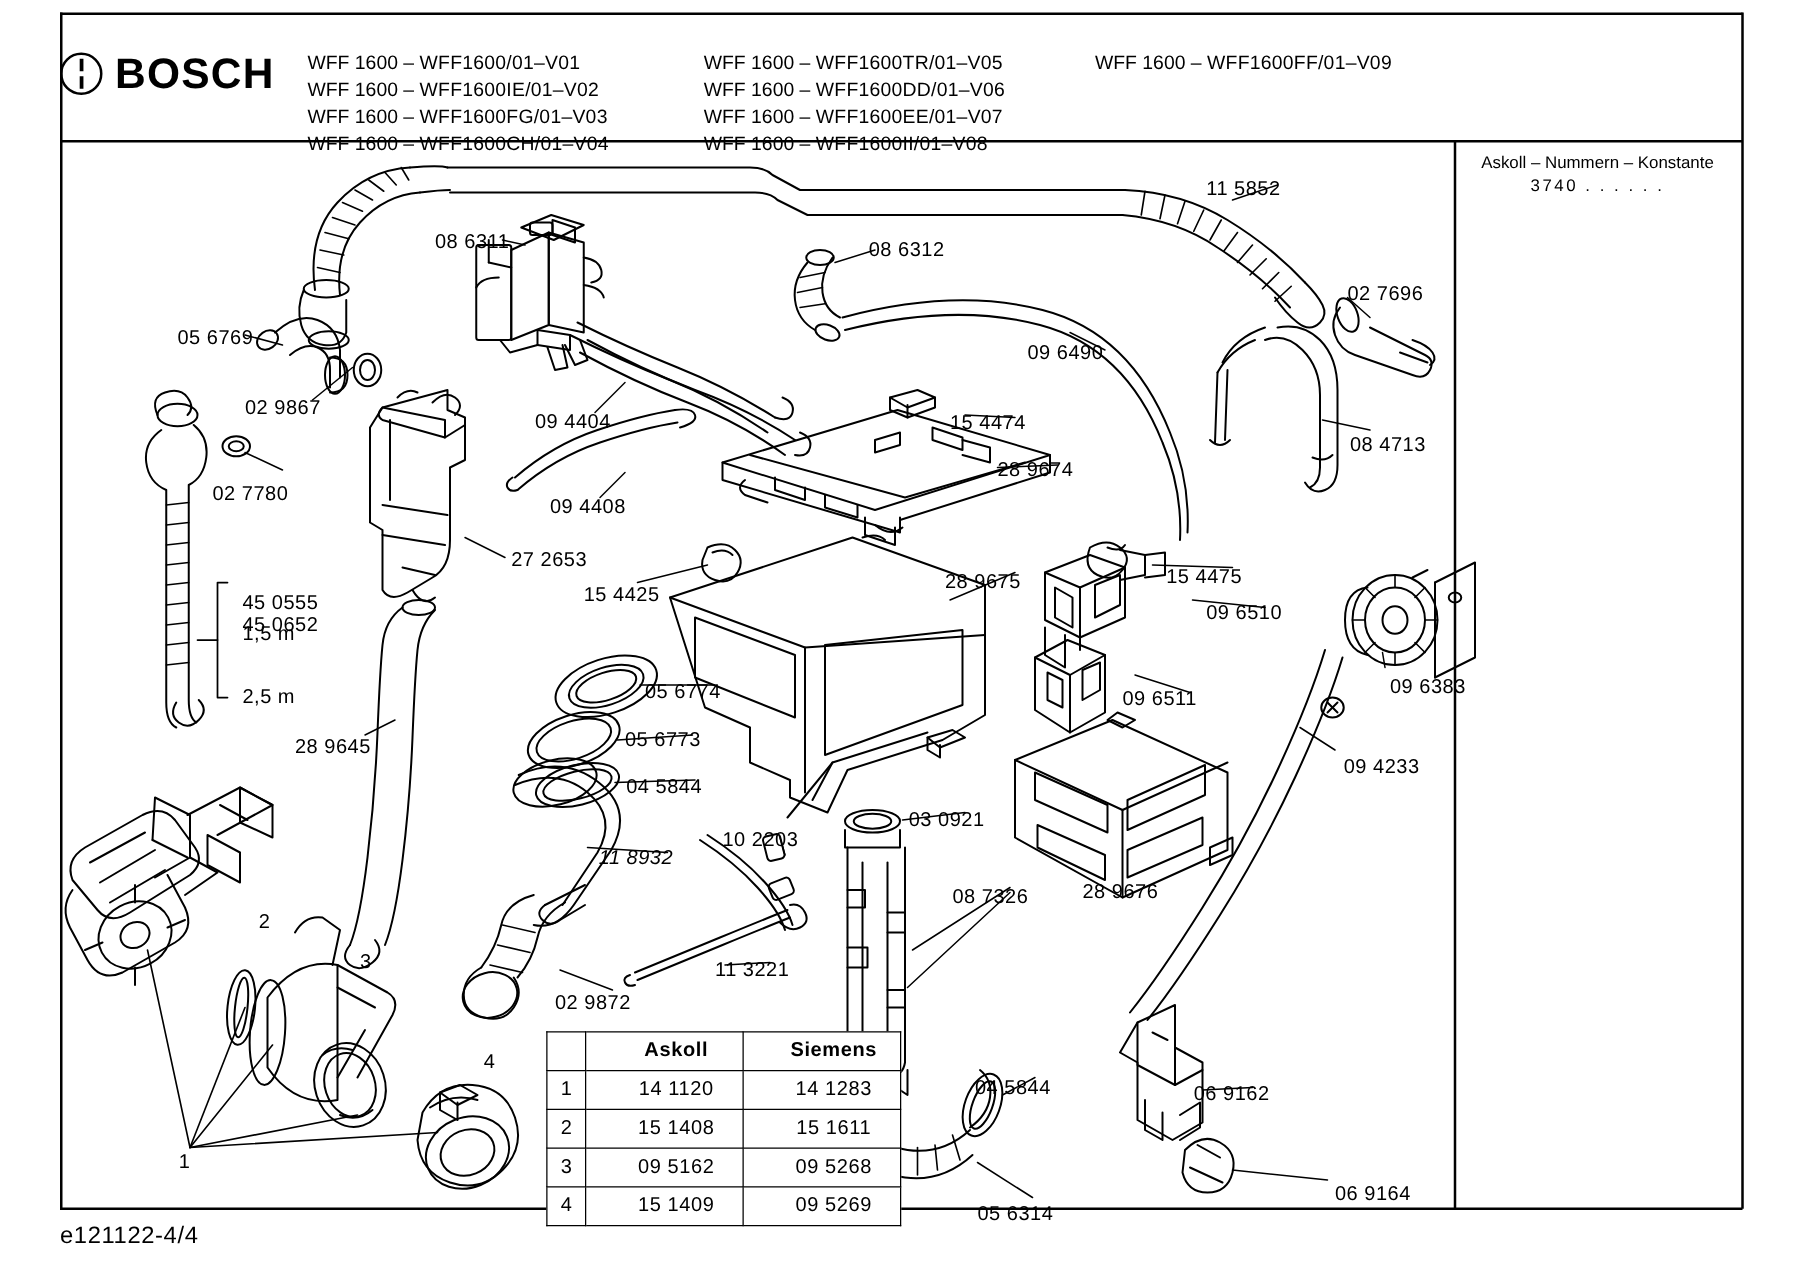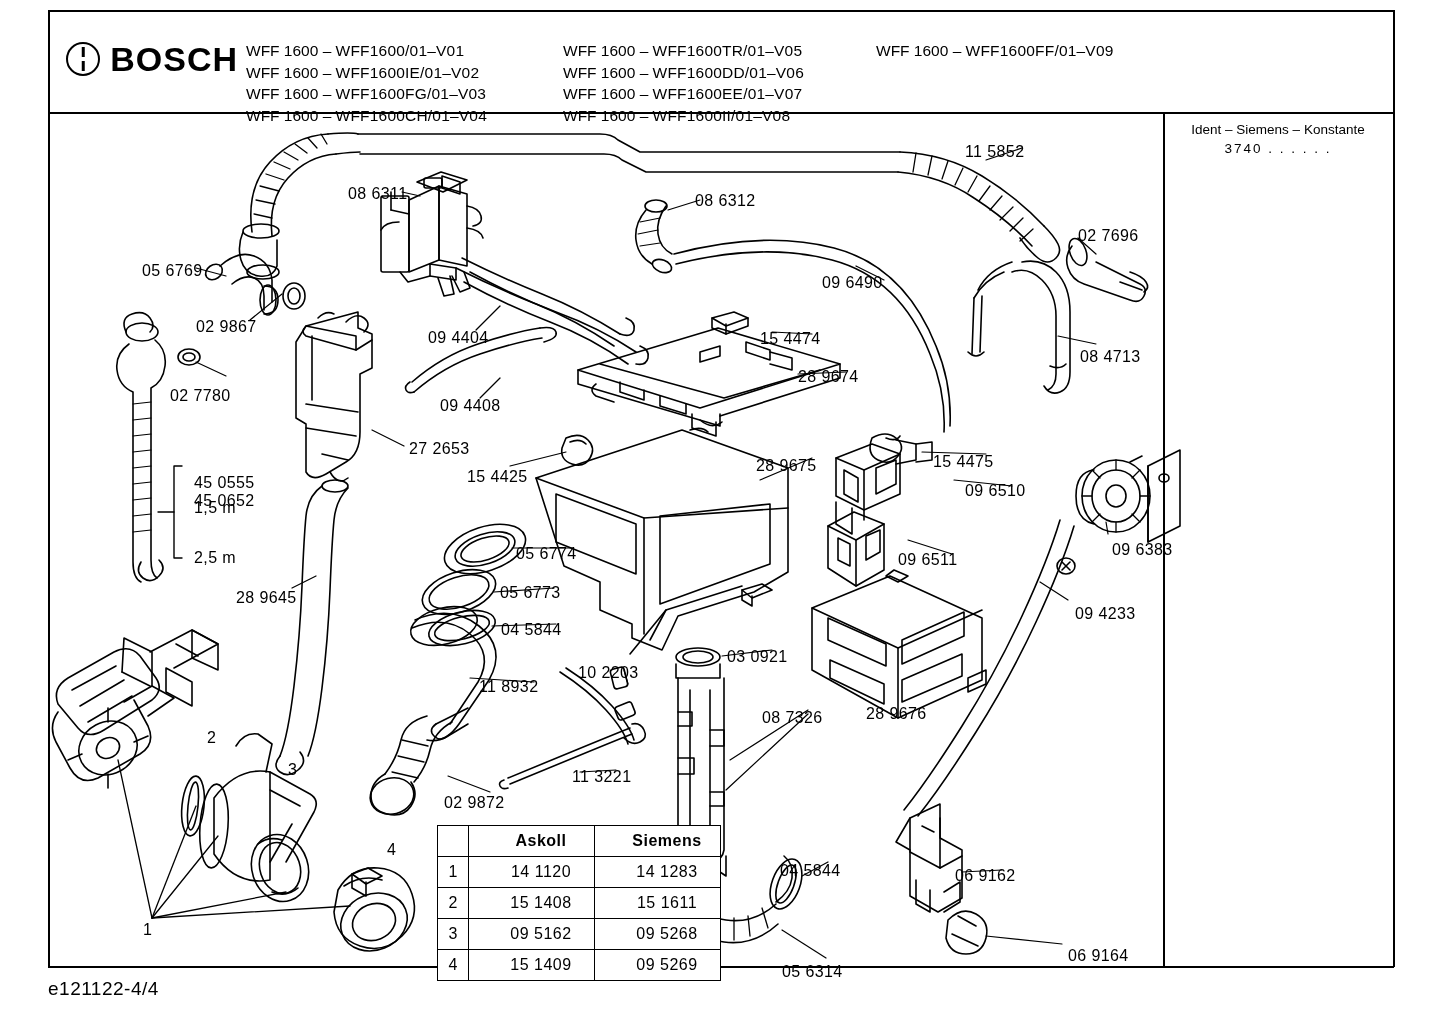--- a/index.html
+++ b/index.html
@@ -8,21 +8,21 @@
     background:#ffffff;
     font-family:"Liberation Sans", sans-serif;
     color:#000;
     position:relative;
     overflow:hidden;
   }
   .sheet{position:absolute;inset:0;}
 
   
   .header{position:absolute;left:48px;top:18px;width:1346px;height:92px;}
-  .brand{position:absolute;left:0;top:18px;width:190px;height:46px;display:flex;align-items:center;justify-content:flex-end;}
+  .brand{position:absolute;left:0;top:18px;width:190px;height:46px;display:flex;align-items:center;}
   .bosch-logo{font-size:34px;font-weight:bold;letter-spacing:1px;font-family:"Liberation Sans",sans-serif;}
   .bosch-mark{
     width:30px;height:30px;border-radius:50%;border:2.5px solid #000;margin-right:10px;
     position:relative;flex:none;
   }
   .bosch-mark::before{
     content:"";position:absolute;left:50%;top:3px;width:2.5px;height:10px;background:#000;transform:translateX(-50%);
   }
   .bosch-mark::after{
     content:"";position:absolute;left:50%;bottom:3px;width:2.5px;height:10px;background:#000;transform:translateX(-50%);
@@ -96,21 +96,21 @@
   </div>
 
   <div class="hline" style="left:48px;top:10px;width:1346px;"></div>
   <div class="hline" style="left:48px;top:112px;width:1346px;"></div>
   <div class="hline" style="left:48px;top:966px;width:1346px;"></div>
   <div class="vline" style="left:48px;top:10px;height:957px;"></div>
   <div class="vline" style="left:1393px;top:10px;height:957px;"></div>
   <div class="vline" style="left:1163px;top:112px;height:855px;"></div>
 
   <div class="ident">
-    <div>Ident – Siemens – Konstante</div>
+    <div>Askoll – Nummern – Konstante</div>
     <div class="l2">3740  . .   . . . .</div>
   </div>
 
   <div class="footer">e121122-4/4</div>
 
   <svg class="art" viewBox="0 0 1442 1019">
     <g fill="none" stroke="#000" stroke-width="1.6" stroke-linejoin="round" stroke-linecap="round">
 
       <g>
         <path d="M252,232 q-6,-44 18,-70 q24,-26 58,-28"></path>
@@ -604,21 +604,21 @@
   <div class="lbl" style="left:194px;top:492px;">45 0652</div>
   <div class="lbl" style="left:194px;top:549px;">2,5 m</div>
   <div class="lbl" style="left:516px;top:545px;">05 6774</div>
   <div class="lbl" style="left:898px;top:551px;">09 6511</div>
   <div class="lbl" style="left:500px;top:584px;">05 6773</div>
   <div class="lbl" style="left:236px;top:589px;">28 9645</div>
   <div class="lbl" style="left:1075px;top:605px;">09 4233</div>
   <div class="lbl" style="left:501px;top:621px;">04 5844</div>
   <div class="lbl" style="left:727px;top:648px;">03 0921</div>
   <div class="lbl" style="left:578px;top:664px;">10 2203</div>
-  <div class="lbl" style="left:479px;top:678px;">11 8932</div>
+  <div class="lbl" style="left:479px;top:678px;font-style:italic;">11 8932</div>
   <div class="lbl" style="left:762px;top:709px;">08 7326</div>
   <div class="lbl" style="left:866px;top:705px;">28 9676</div>
   <div class="lbl" style="left:572px;top:768px;">11 3221</div>
   <div class="lbl" style="left:444px;top:794px;">02 9872</div>
   <div class="lbl" style="left:780px;top:862px;">04 5844</div>
   <div class="lbl" style="left:955px;top:867px;">06 9162</div>
   <div class="lbl" style="left:1068px;top:947px;">06 9164</div>
   <div class="lbl" style="left:782px;top:963px;">05 6314</div>
 
   <div class="lbl" style="left:143px;top:921px;">1</div>

